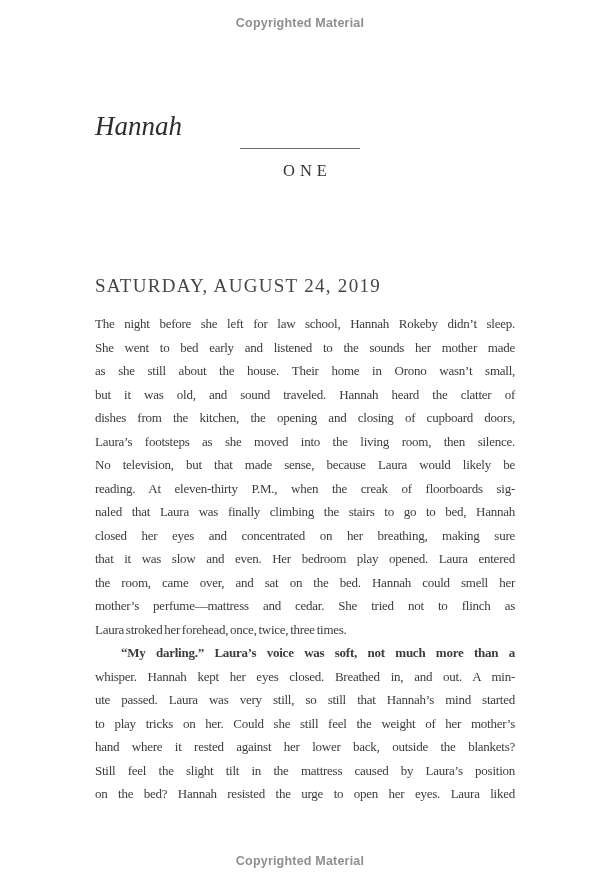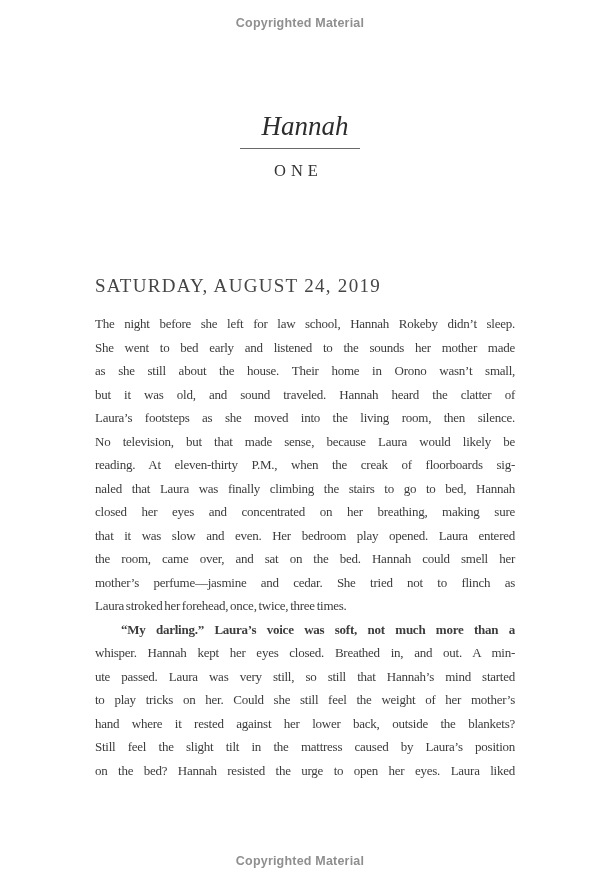--- a/index.html
+++ b/index.html
@@ -27,39 +27,38 @@
     letter-spacing: 0.2px;
   }
   .copyright.top { top: 16px; }
   .copyright.bottom { top: 854px; }
 
   .chapter-title {
     position: absolute;
     top: 112px;
     left: 95px;
     width: 420px;
-    text-align: center;
     font-family: "Liberation Serif", serif;
     font-style: italic;
     font-size: 27px;
     line-height: 1.1;
     color: #2d2d2d;
   }
   .title-rule {
     position: absolute;
     top: 148px;
     left: 240px;
     width: 120px;
     height: 0;
     border-top: 1px solid #6a6a6a;
   }
   .chapter-number {
     position: absolute;
     top: 161px;
-    left: 86px;
+    left: 95px;
     width: 420px;
     text-align: center;
     font-family: "Liberation Serif", serif;
     font-size: 16.5px;
     letter-spacing: 5px;
     text-indent: 5px;
     color: #333333;
   }
   .date-line {
     position: absolute;
@@ -109,28 +108,29 @@
   <div class="chapter-number">ONE</div>
 
   <div class="date-line">SATURDAY, AUGUST 24, 2019</div>
 
   <div class="body-text">
     <div class="paragraph">
       <div class="line">The night before she left for law school, Hannah Rokeby didn’t sleep.</div>
       <div class="line">She went to bed early and listened to the sounds her mother made</div>
       <div class="line">as she still about the house. Their home in Orono wasn’t small,</div>
       <div class="line">but it was old, and sound traveled. Hannah heard the clatter of</div>
+      <div class="line">dishes from the kitchen, the opening and closing of cupboard doors,</div>
       <div class="line">Laura’s footsteps as she moved into the living room, then silence.</div>
       <div class="line">No television, but that made sense, because Laura would likely be</div>
       <div class="line">reading. At eleven-thirty P.M., when the creak of floorboards sig-</div>
       <div class="line">naled that Laura was finally climbing the stairs to go to bed, Hannah</div>
       <div class="line">closed her eyes and concentrated on her breathing, making sure</div>
       <div class="line">that it was slow and even. Her bedroom play opened. Laura entered</div>
       <div class="line">the room, came over, and sat on the bed. Hannah could smell her</div>
-      <div class="line">mother’s perfume—jasmine and cedar. She tried not to flinch as</div>
+      <div class="line">mother’s perfume—mattress and cedar. She tried not to flinch as</div>
       <div class="line para-end">Laura stroked her forehead, once, twice, three times.</div>
     </div>
     <div class="paragraph">
       <div class="line indent">“My darling.” Laura’s voice was soft, not much more than a</div>
       <div class="line">whisper. Hannah kept her eyes closed. Breathed in, and out. A min-</div>
       <div class="line">ute passed. Laura was very still, so still that Hannah’s mind started</div>
       <div class="line">to play tricks on her. Could she still feel the weight of her mother’s</div>
       <div class="line">hand where it rested against her lower back, outside the blankets?</div>
       <div class="line">Still feel the slight tilt in the mattress caused by Laura’s position</div>
       <div class="line">on the bed? Hannah resisted the urge to open her eyes. Laura liked</div>

